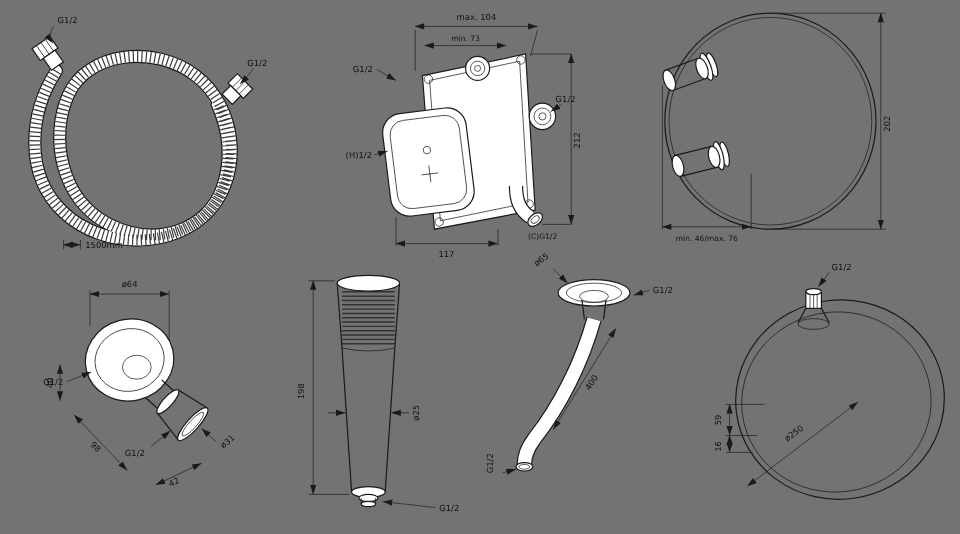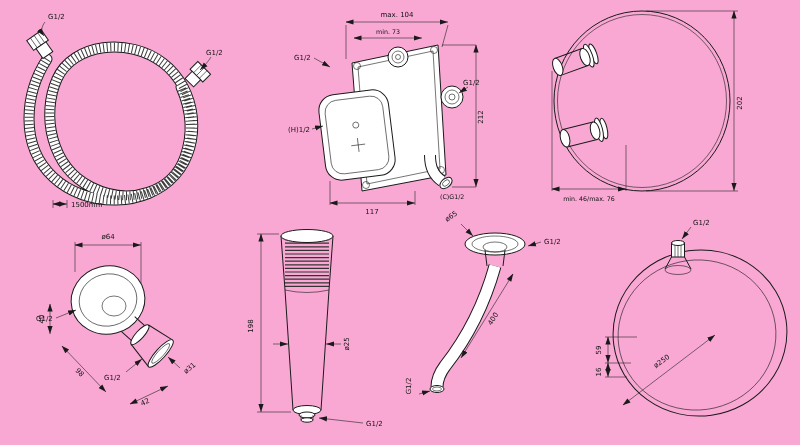--- a/index.html
+++ b/index.html
@@ -1,17 +1,17 @@
 <!DOCTYPE html>
 <html><head>
 <meta charset="utf-8">
 <style>
   *{margin:0;padding:0;box-sizing:border-box}
   html,body{background:#fff;font-family:"DejaVu Sans",sans-serif}
-  .sheet{position:relative;width:800px;height:445px;background:#f9a8d4;overflow:hidden}
+  .sheet{position:relative;width:800px;height:445px;background:#737373;overflow:hidden}
   svg.d{position:absolute;overflow:visible}
   text{font-size:7px;fill:#111;font-family:"DejaVu Sans",sans-serif}
   text.s{font-size:6.3px}
   .ln{fill:none;stroke:#1a1a1a;stroke-width:1}
   .thin{fill:none;stroke:#1a1a1a;stroke-width:.6}
   .part{fill:#fff;stroke:#1a1a1a;stroke-width:1}
   .dim{fill:none;stroke:#222;stroke-width:.6}
   .tubeO{fill:none;stroke:#1a1a1a;stroke-width:11;stroke-linecap:round}
   .tubeI{fill:none;stroke:#fff;stroke-width:9;stroke-linecap:round}
   .tubeR{fill:none;stroke:#3a3a3a;stroke-width:9;stroke-dasharray:1 2.6}

